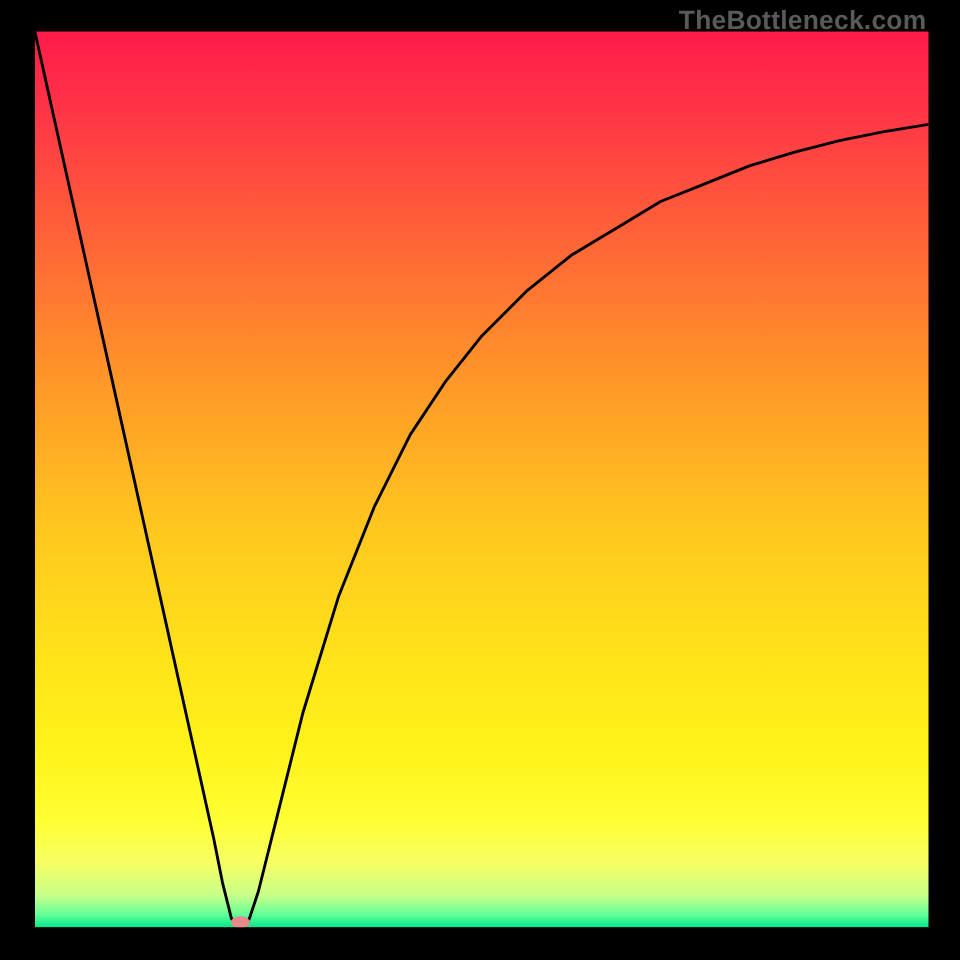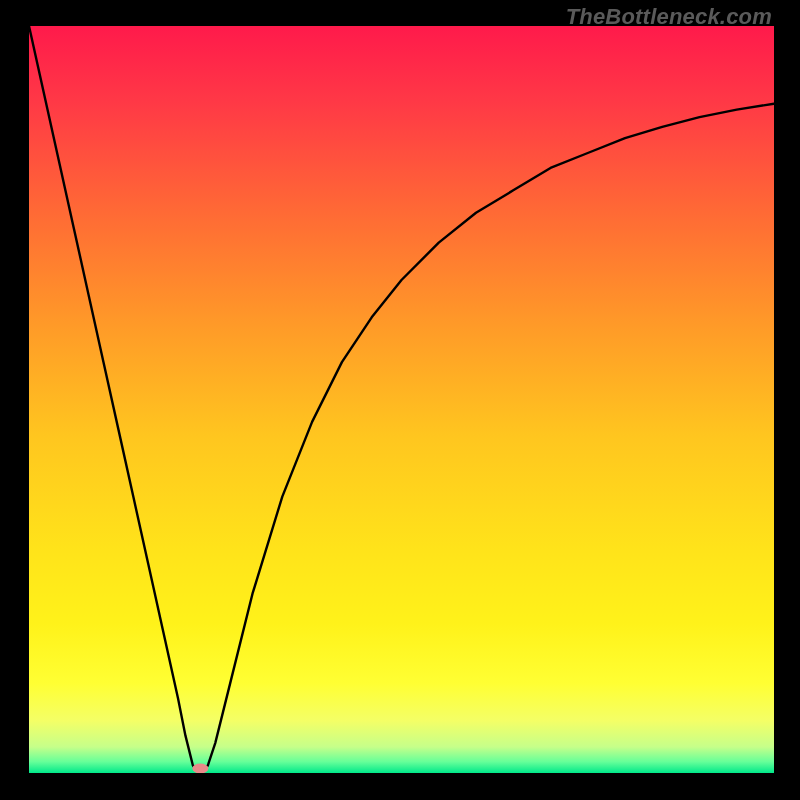--- a/index.html
+++ b/index.html
@@ -10,21 +10,20 @@
     background: #000;
     overflow: hidden;
   }
   .frame {
     position: absolute;
     left: 0;
     top: 0;
     width: 800px;
     height: 800px;
     background: #000;
-    font-style: italic;
   }
   .plot-area {
     position: absolute;
     left: 29px;
     top: 26px;
     width: 745px;
     height: 747px;
     overflow: hidden;
   }
   .watermark {

